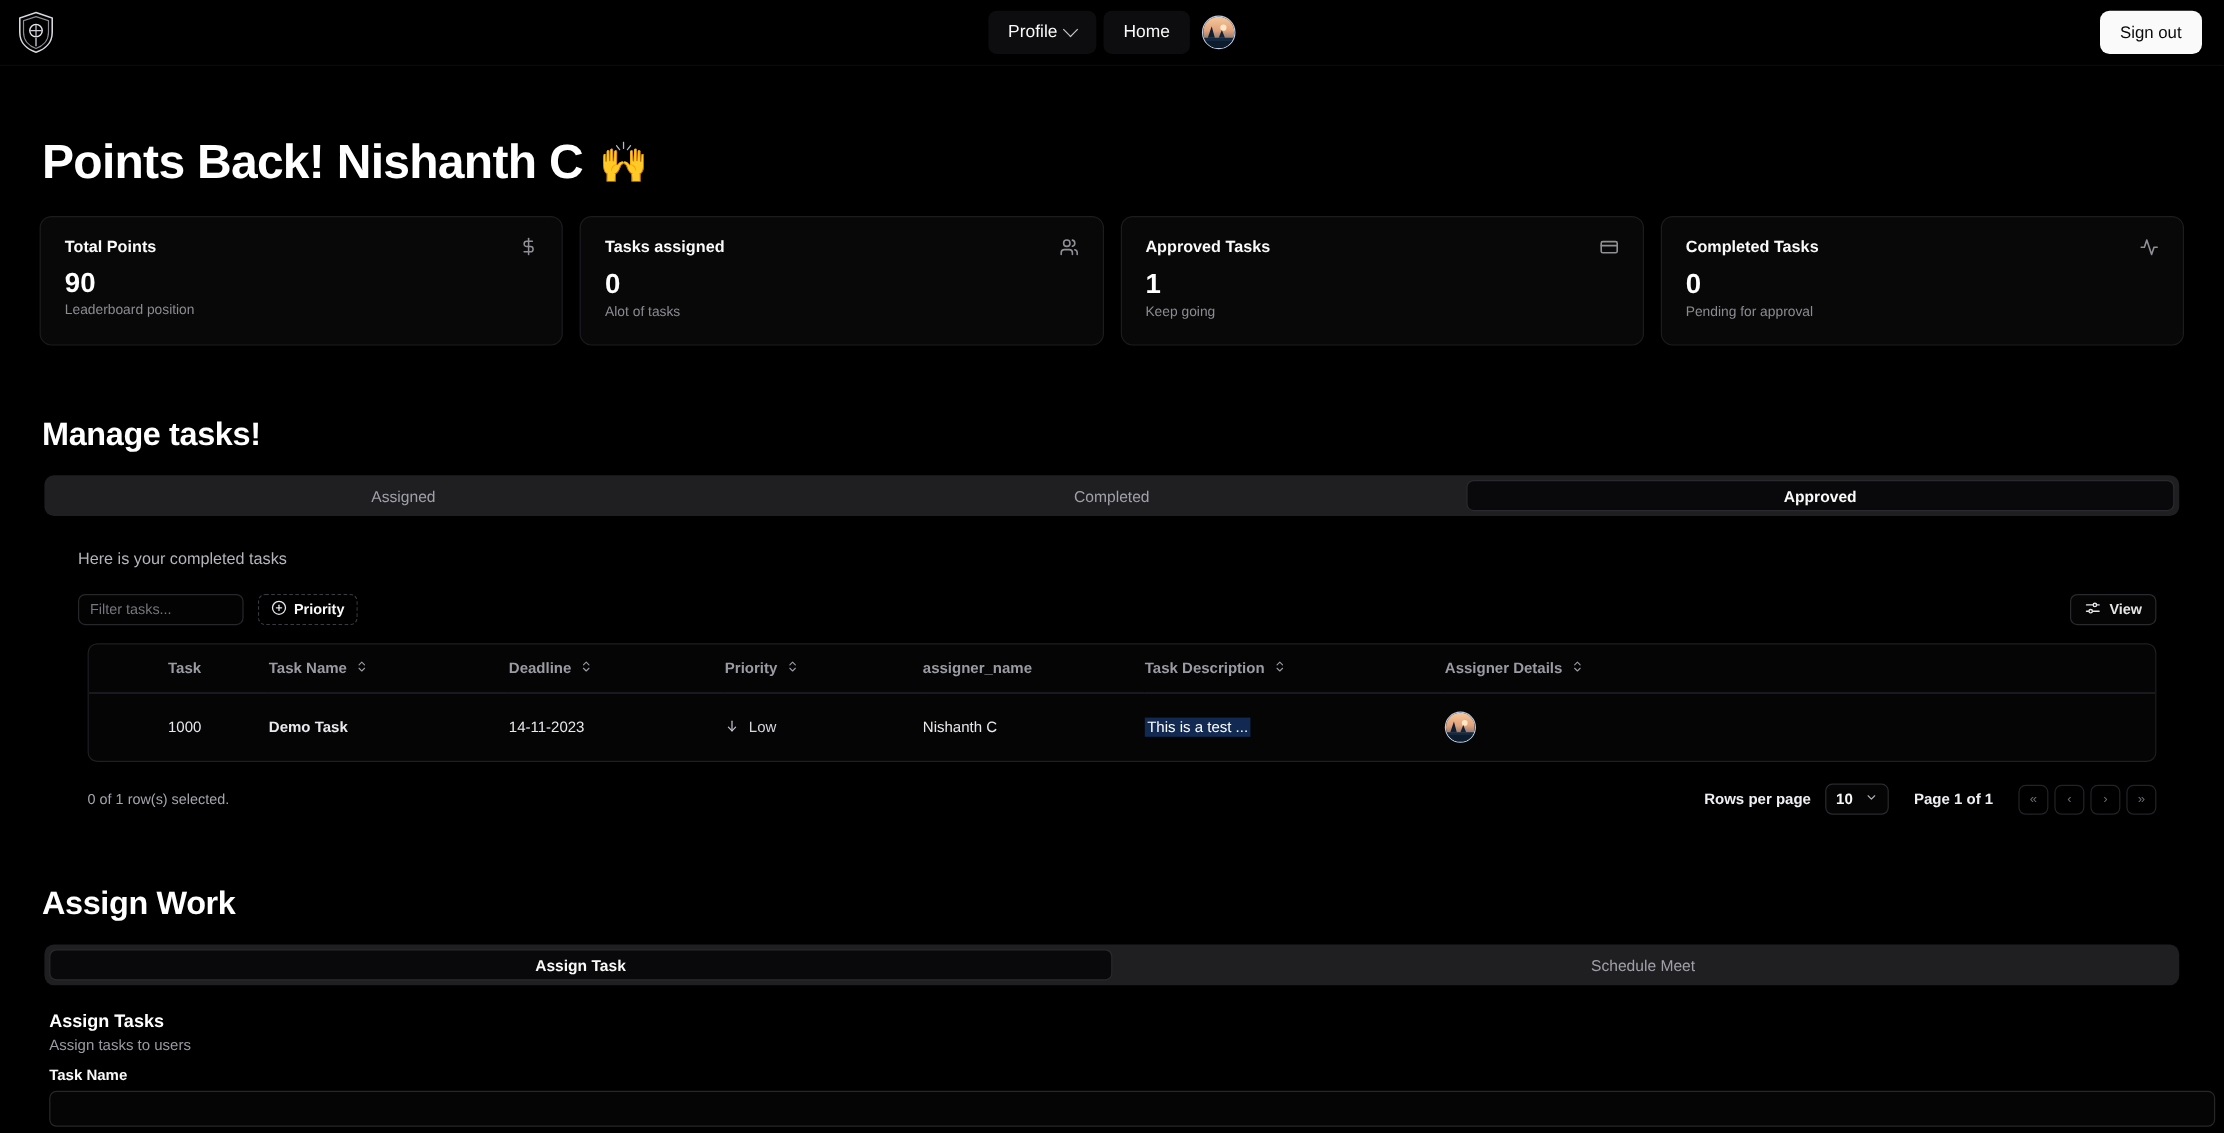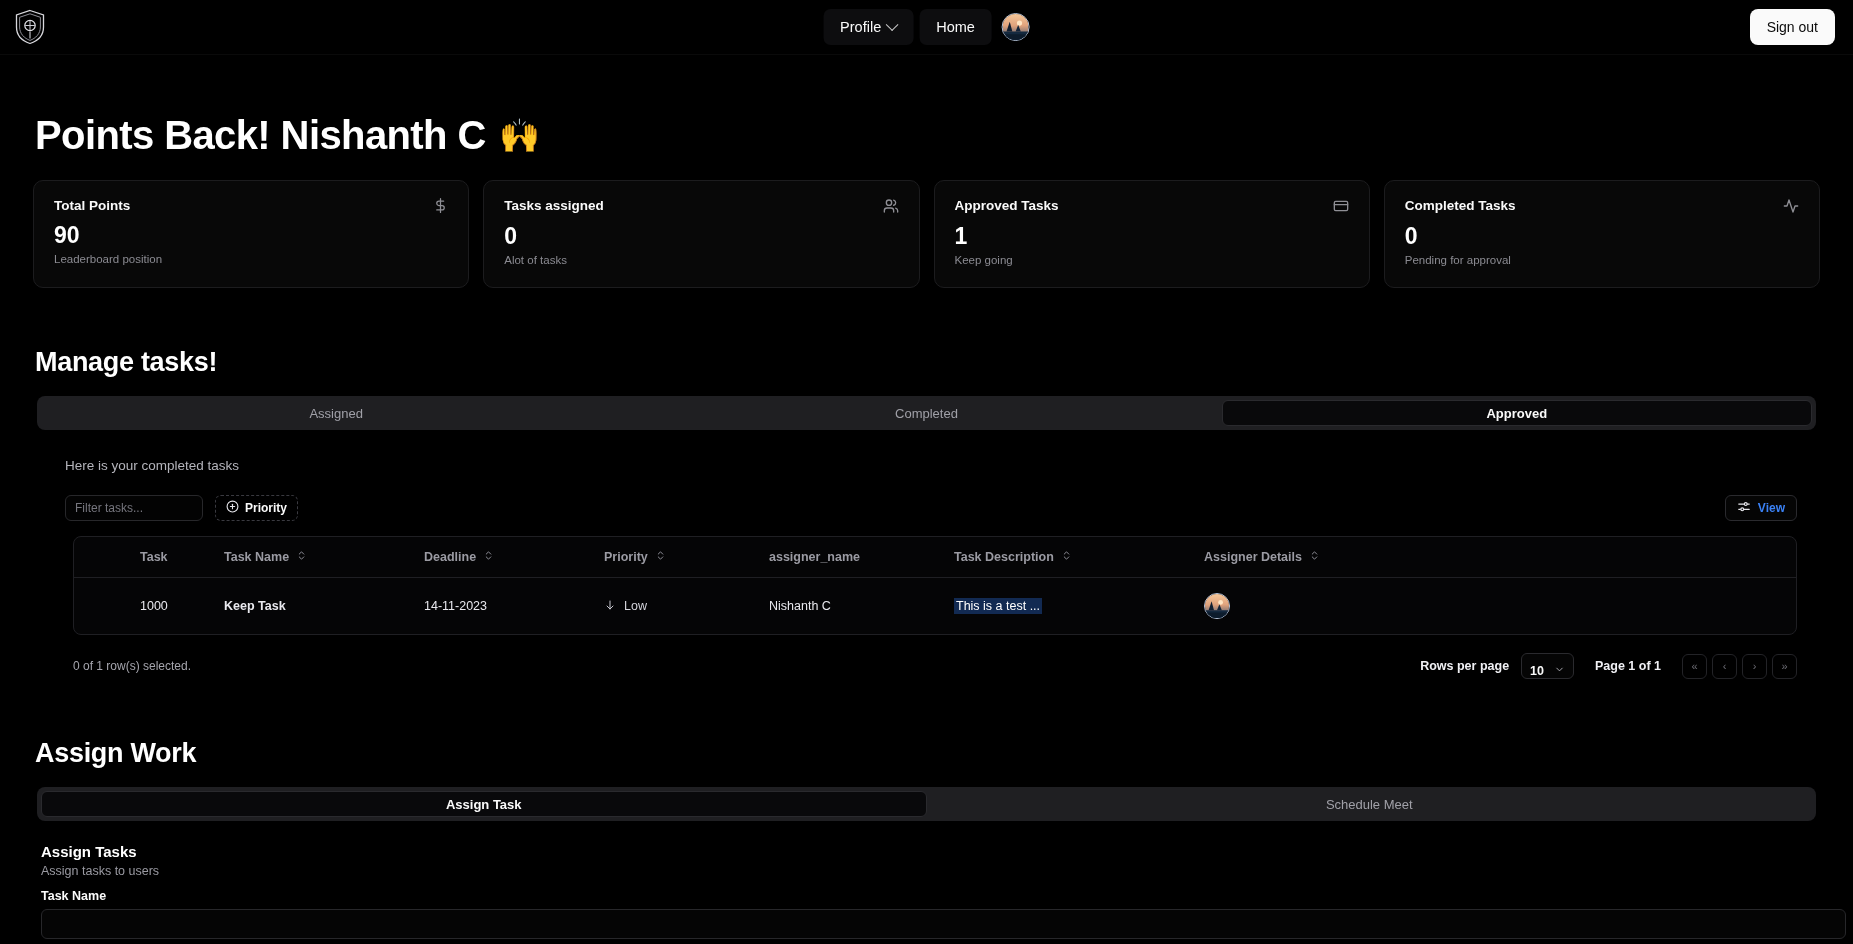--- a/index.html
+++ b/index.html
@@ -198,21 +198,21 @@
     display: flex; align-items: center; gap: 6px;
     cursor: pointer;
     font-family: "Liberation Sans", sans-serif;
   }
   .view-btn {
     margin-left: auto;
     height: 26px;
     background: #050505;
     border: 1px solid #2a2a2e;
     border-radius: 6px;
-    color: #3b82f6;
+    color: #e5e5e5;
     font-size: 12px;
     font-weight: 600;
     padding: 0 11px;
     display: flex; align-items: center; gap: 7px;
     cursor: pointer;
     font-family: "Liberation Sans", sans-serif;
   }
 
   
   .table-wrap {
@@ -263,21 +263,21 @@
   
   .pagination {
     display: flex;
     align-items: center;
     margin: 18px 32px 0 49px;
   }
   .rows-selected { font-size: 12px; color: #a5a5ad; }
   .pag-right { margin-left: auto; display: flex; align-items: center; gap: 21px; }
   .rows-per-page { display: flex; align-items: center; gap: 12px; font-size: 12.5px; font-weight: 600; color: #f0f0f4; margin-left: 23px; }
   .select-box {
-    display: flex; align-items: flex-end; gap: 10px;
+    display: flex; align-items: center; gap: 10px;
     background: #050505;
     border: 1px solid #2a2a2e;
     border-radius: 6px;
     height: 26px;
     padding: 0 8px;
     font-size: 12.5px;
     color: #fafafa;
     cursor: pointer;
   }
   .page-count { font-size: 12.5px; font-weight: 600; color: #f0f0f4; }
@@ -531,21 +531,21 @@
                     <polyline points="7 9 12 4 17 9"></polyline>
                   </svg>
               </span>
             </div>
           </th>
         </tr>
       </thead>
       <tbody>
         <tr>
           <td class="col-1">1000</td>
-          <td class="col-2 cell-name">Keep Task</td>
+          <td class="col-2 cell-name">Demo Task</td>
           <td class="col-3">14-11-2023</td>
           <td class="col-4">
             <div class="prio-cell">
               <span>
                 <svg width="12" height="12" viewBox="0 0 24 24" fill="none" stroke="#c7c7ce" stroke-width="2" stroke-linecap="round" stroke-linejoin="round">
                     <line x1="12" y1="4" x2="12" y2="20"></line>
                     <polyline points="6 14 12 20 18 14"></polyline>
                   </svg>
               </span>
               <span>Low</span>

